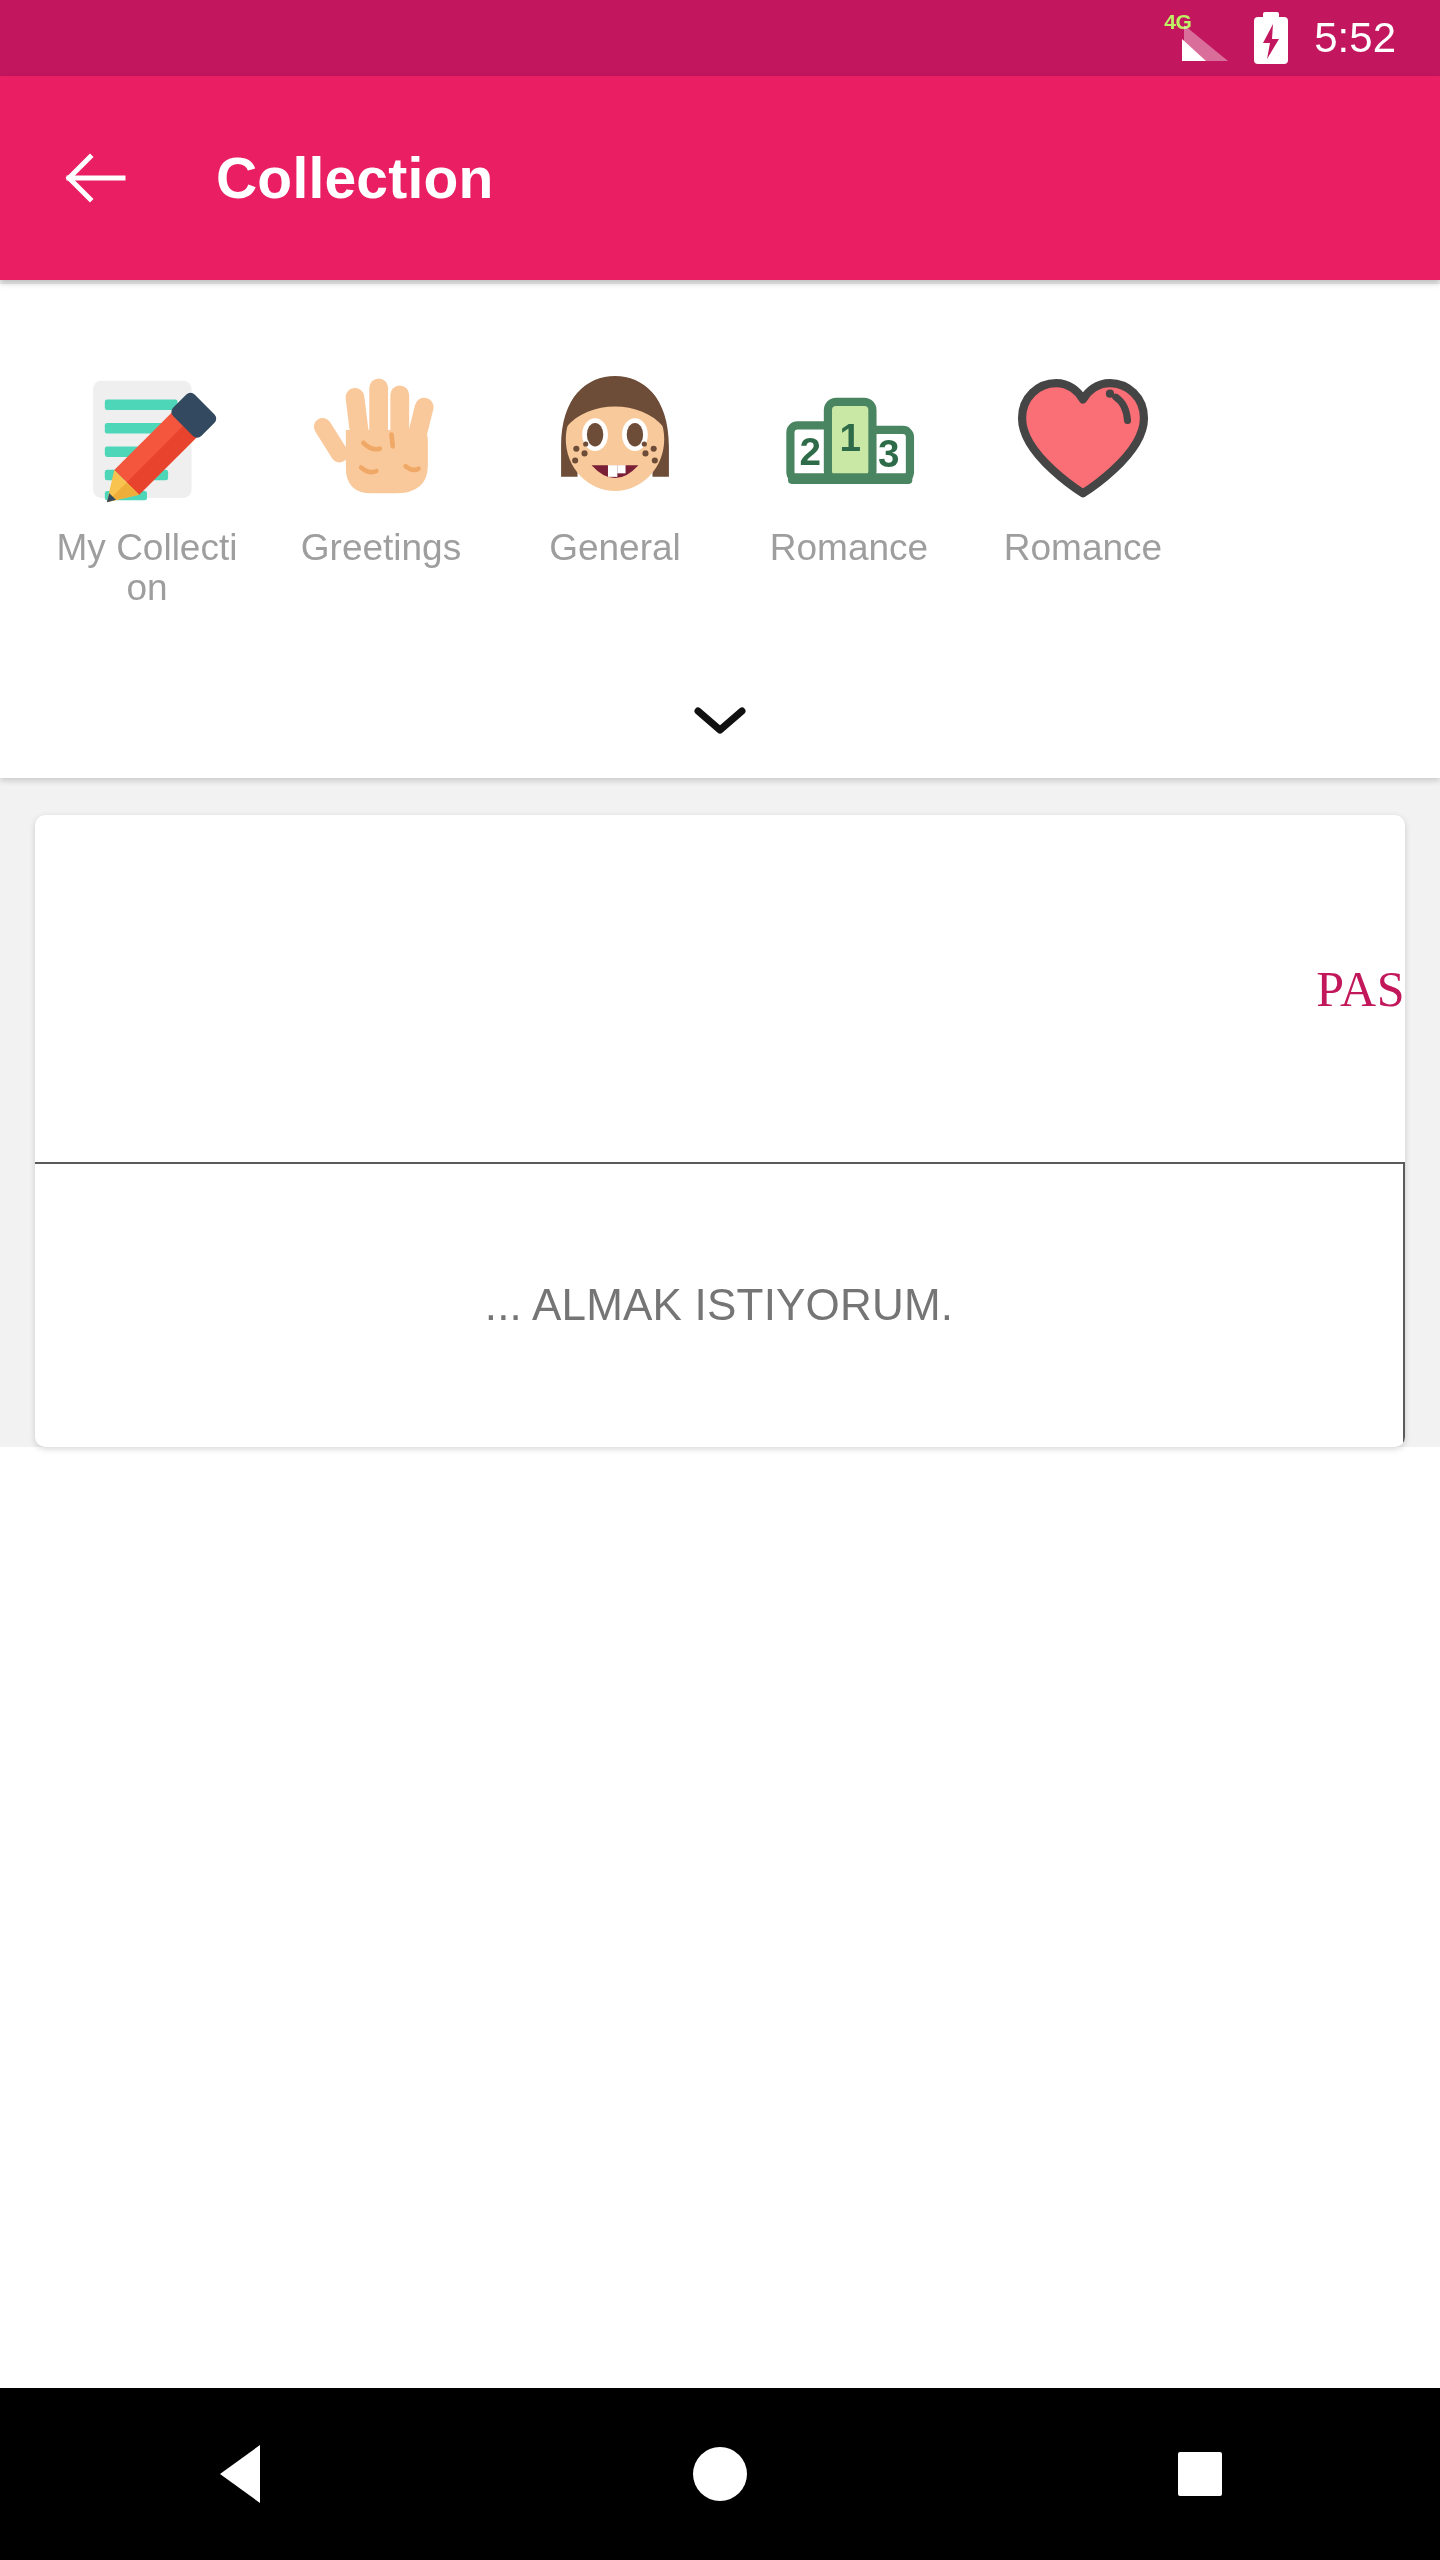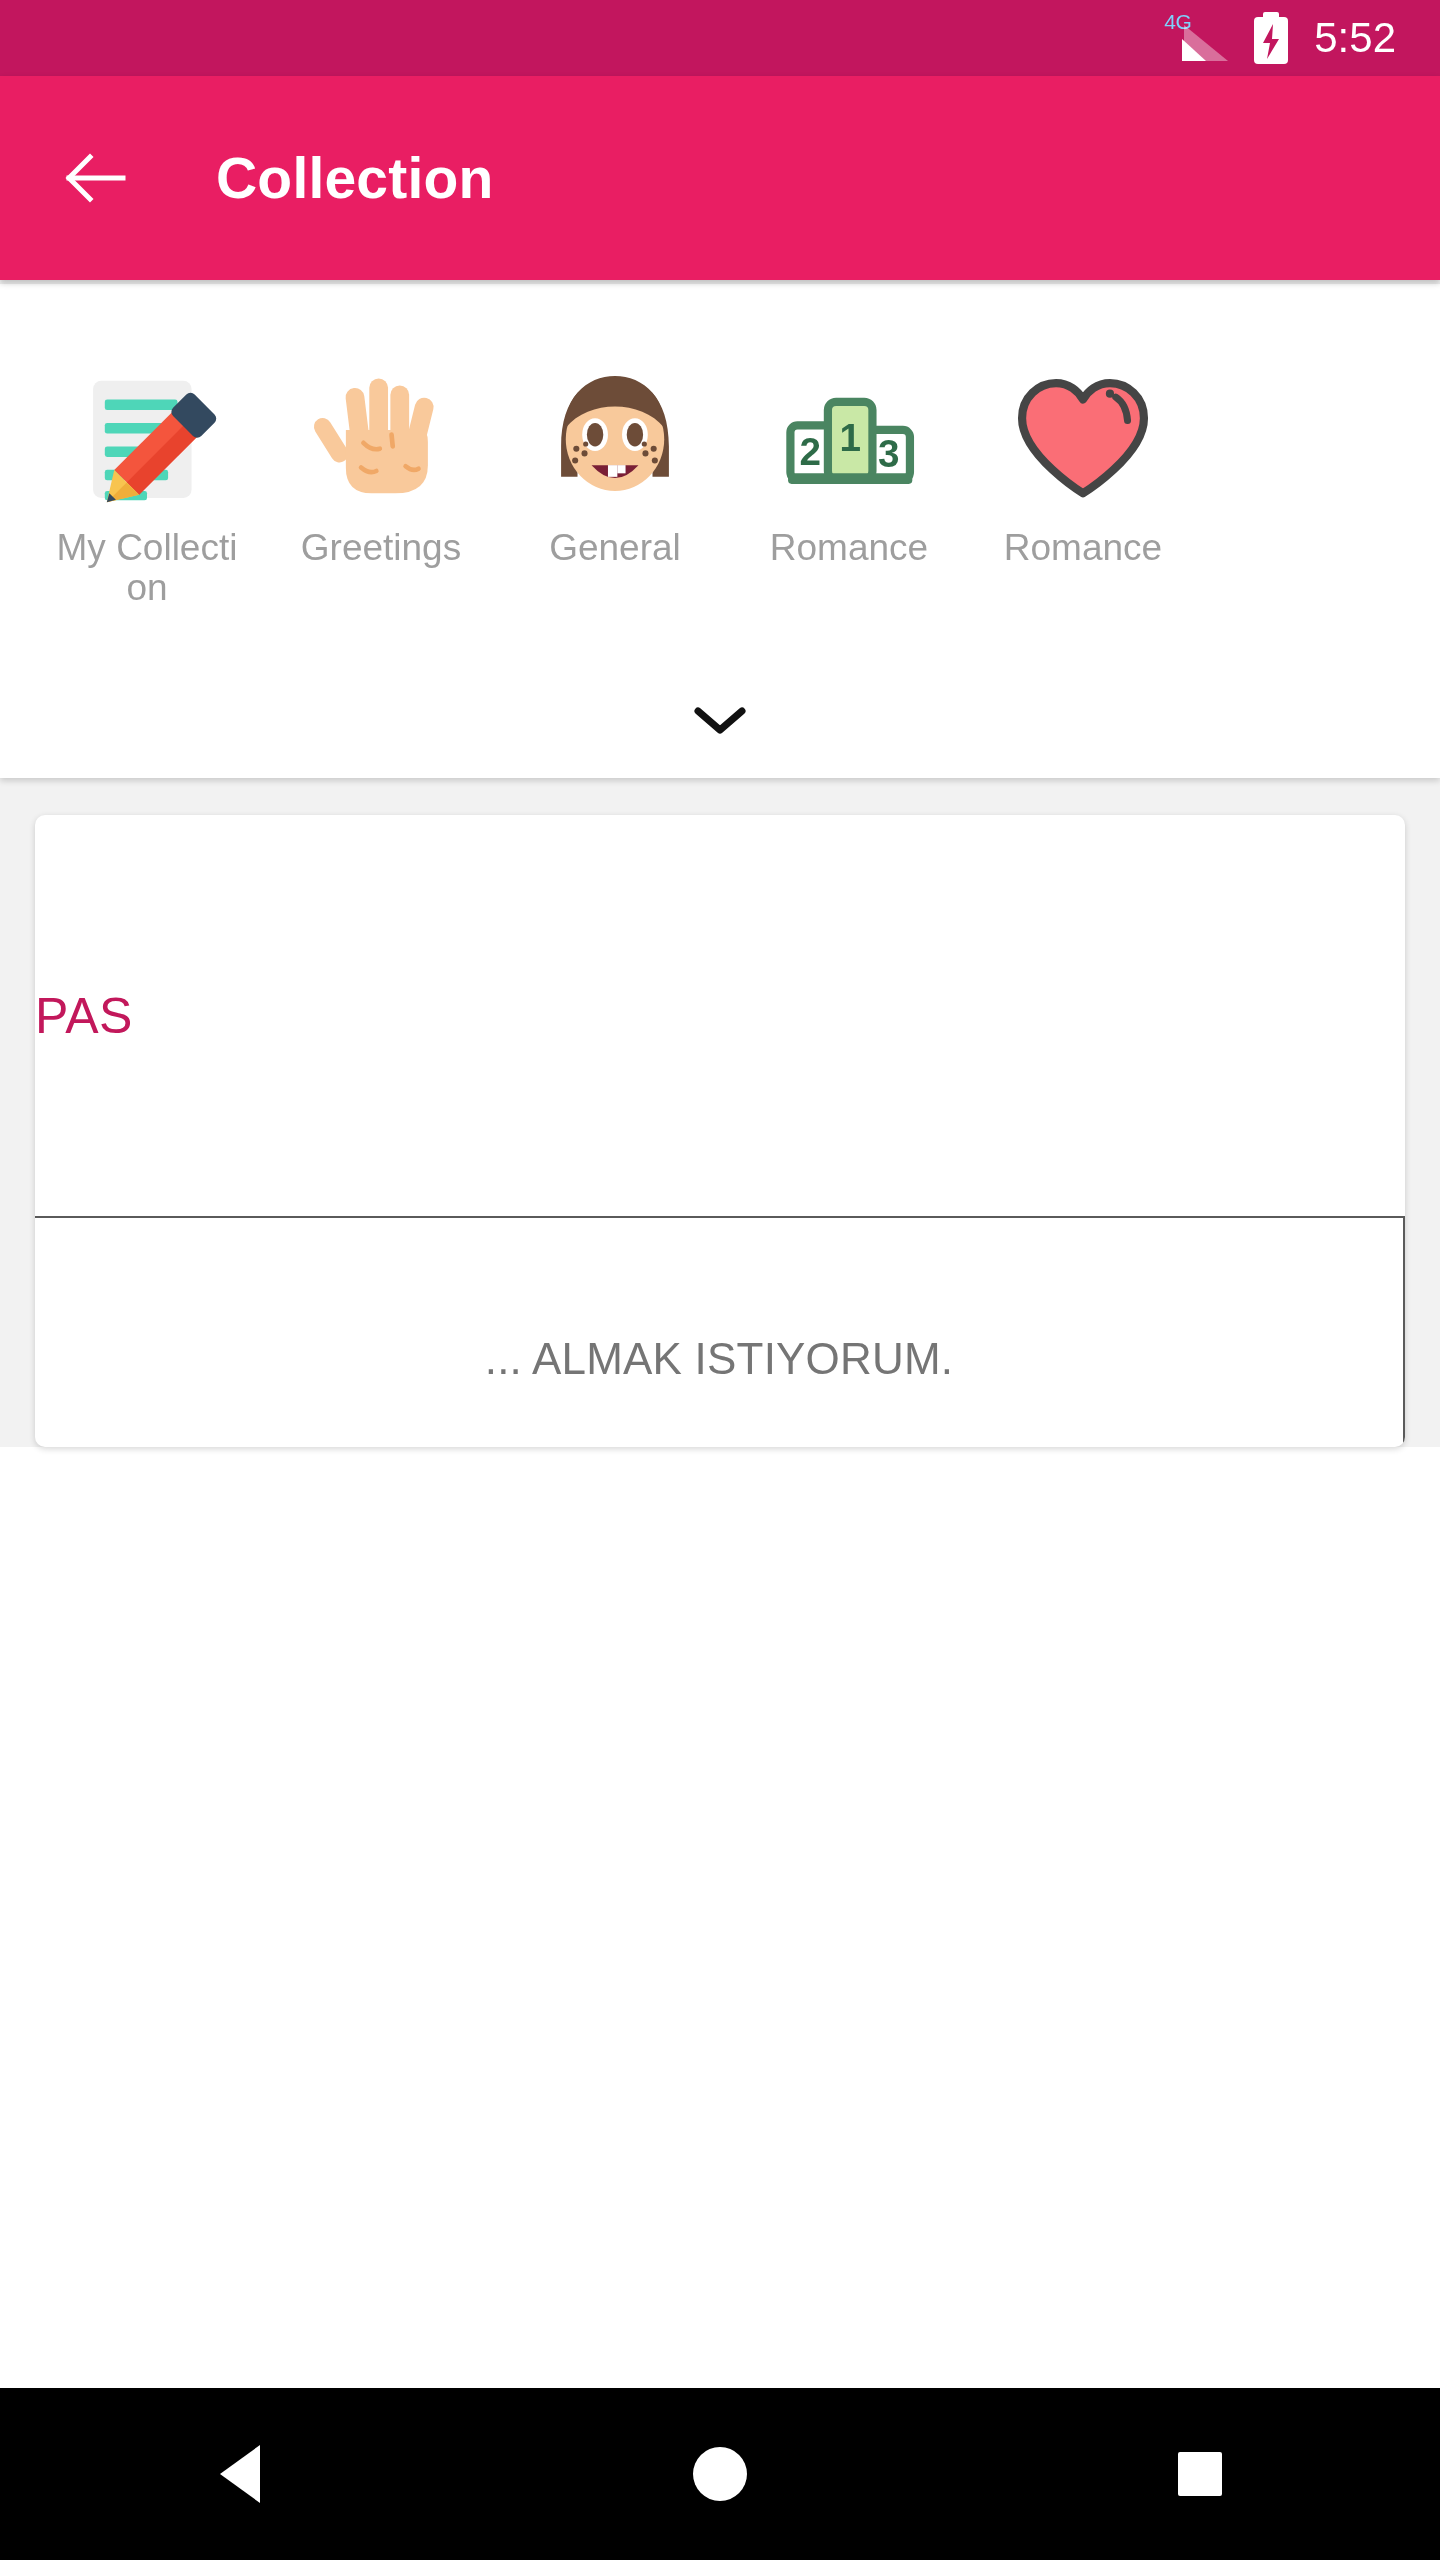--- a/index.html
+++ b/index.html
@@ -15,21 +15,21 @@
   .status-bar{
     position:absolute; top:0; left:0; width:1440px; height:76px;
     background:#C2165E;
     display:flex; align-items:center; justify-content:flex-end;
     padding-right:44px;
   }
   .status-icons{ display:flex; align-items:center; gap:26px; }
   .sig-wrap{ position:relative; width:64px; height:50px; display:block; }
   .sig-wrap .lbl{
     position:absolute; top:-2px; left:0;
-    font-size:21px; font-weight:normal; color:#7dd3fc; line-height:1;
+    font-size:21px; font-weight:bold; color:#bef264; line-height:1;
     letter-spacing:-0.5px;
   }
   .sig-wrap .tri-back{
     position:absolute; right:0; bottom:2px;
     width:0; height:0;
     border-left:44px solid rgba(255,255,255,0.38);
     border-top:36px solid transparent;
   }
   .sig-wrap .tri-front{
     position:absolute; right:22px; bottom:2px;
@@ -108,23 +108,23 @@
   .content-card{
     position:absolute; top:815px; left:35px;
     width:1370px; height:632px;
     background:#ffffff;
     border-radius:10px;
     box-shadow:0 2px 6px rgba(0,0,0,0.16);
     overflow:hidden;
     z-index:2;
   }
   .card-top{
-    height:403px;
+    height:349px;
     border-bottom:2px solid #5a5a5a;
-    display:flex; align-items:center; justify-content:flex-start;
+    display:flex; align-items:center; justify-content:flex-end;font-family:Liberation Serif, serif;
   }
   .card-top .phrase{
     font-size:50px; color:#C2185B; letter-spacing:0.5px;
   }
   .card-bottom{ display:flex; height:281px; }
   .card-cell{
     flex:1; display:flex; align-items:center; justify-content:center;
     padding:0 20px; text-align:right;
     cursor:pointer;
   }

